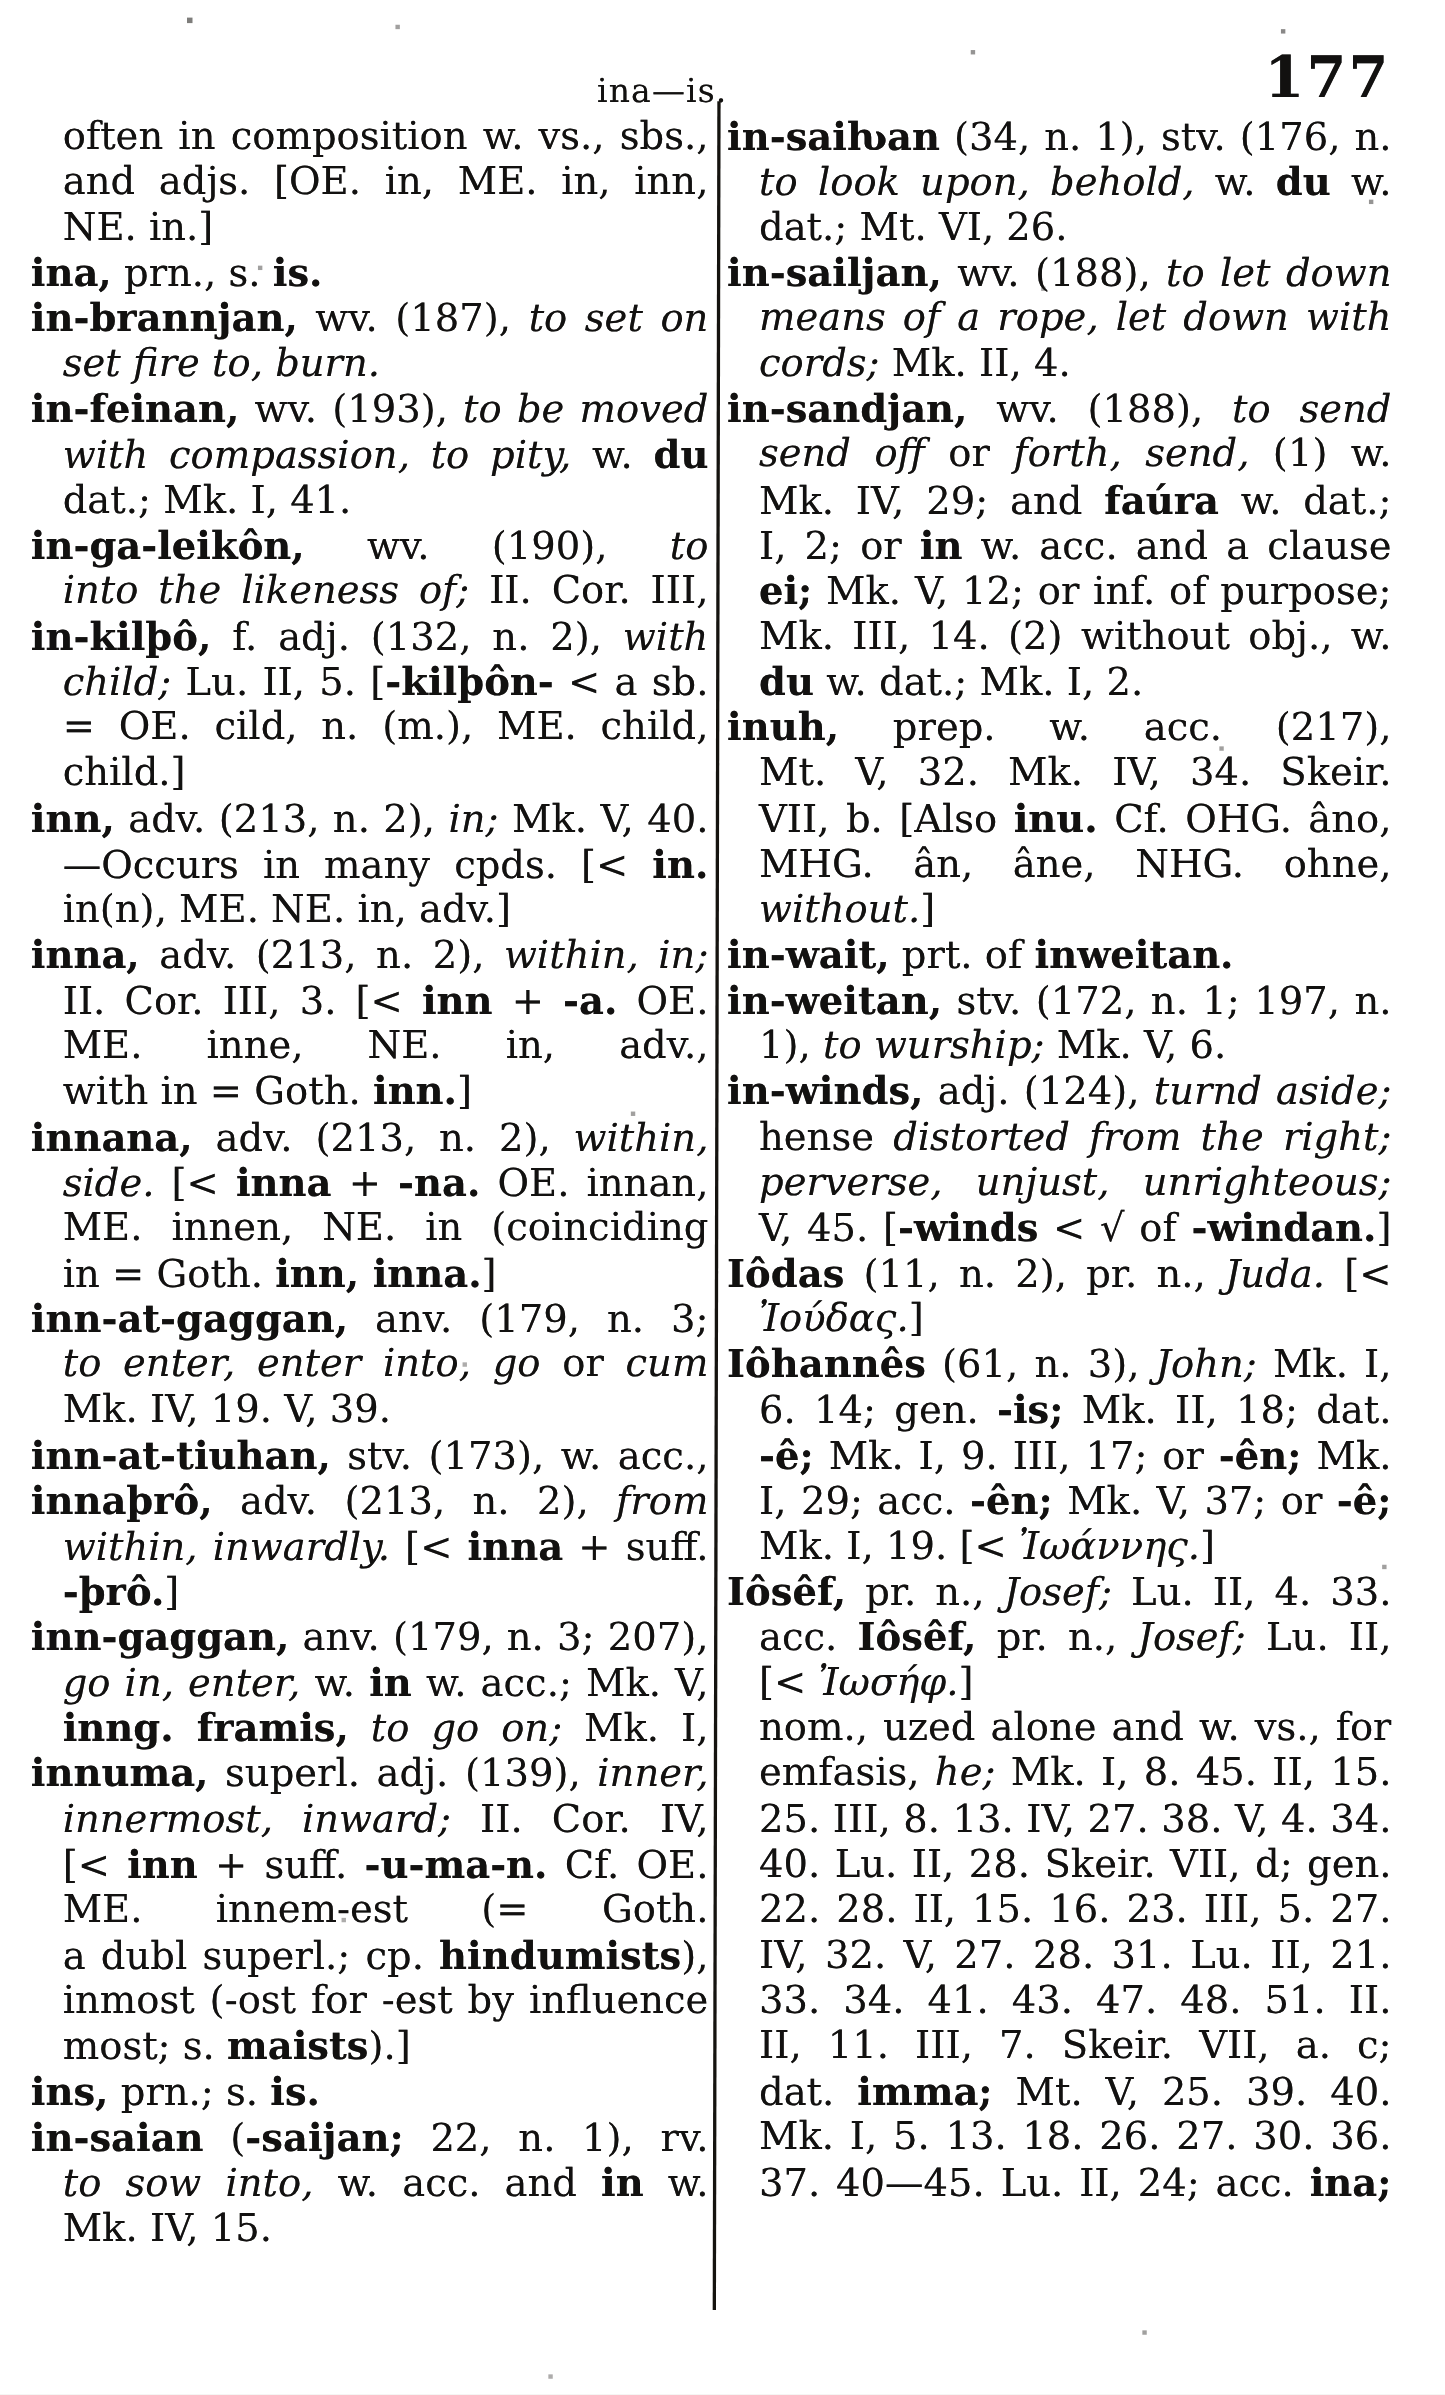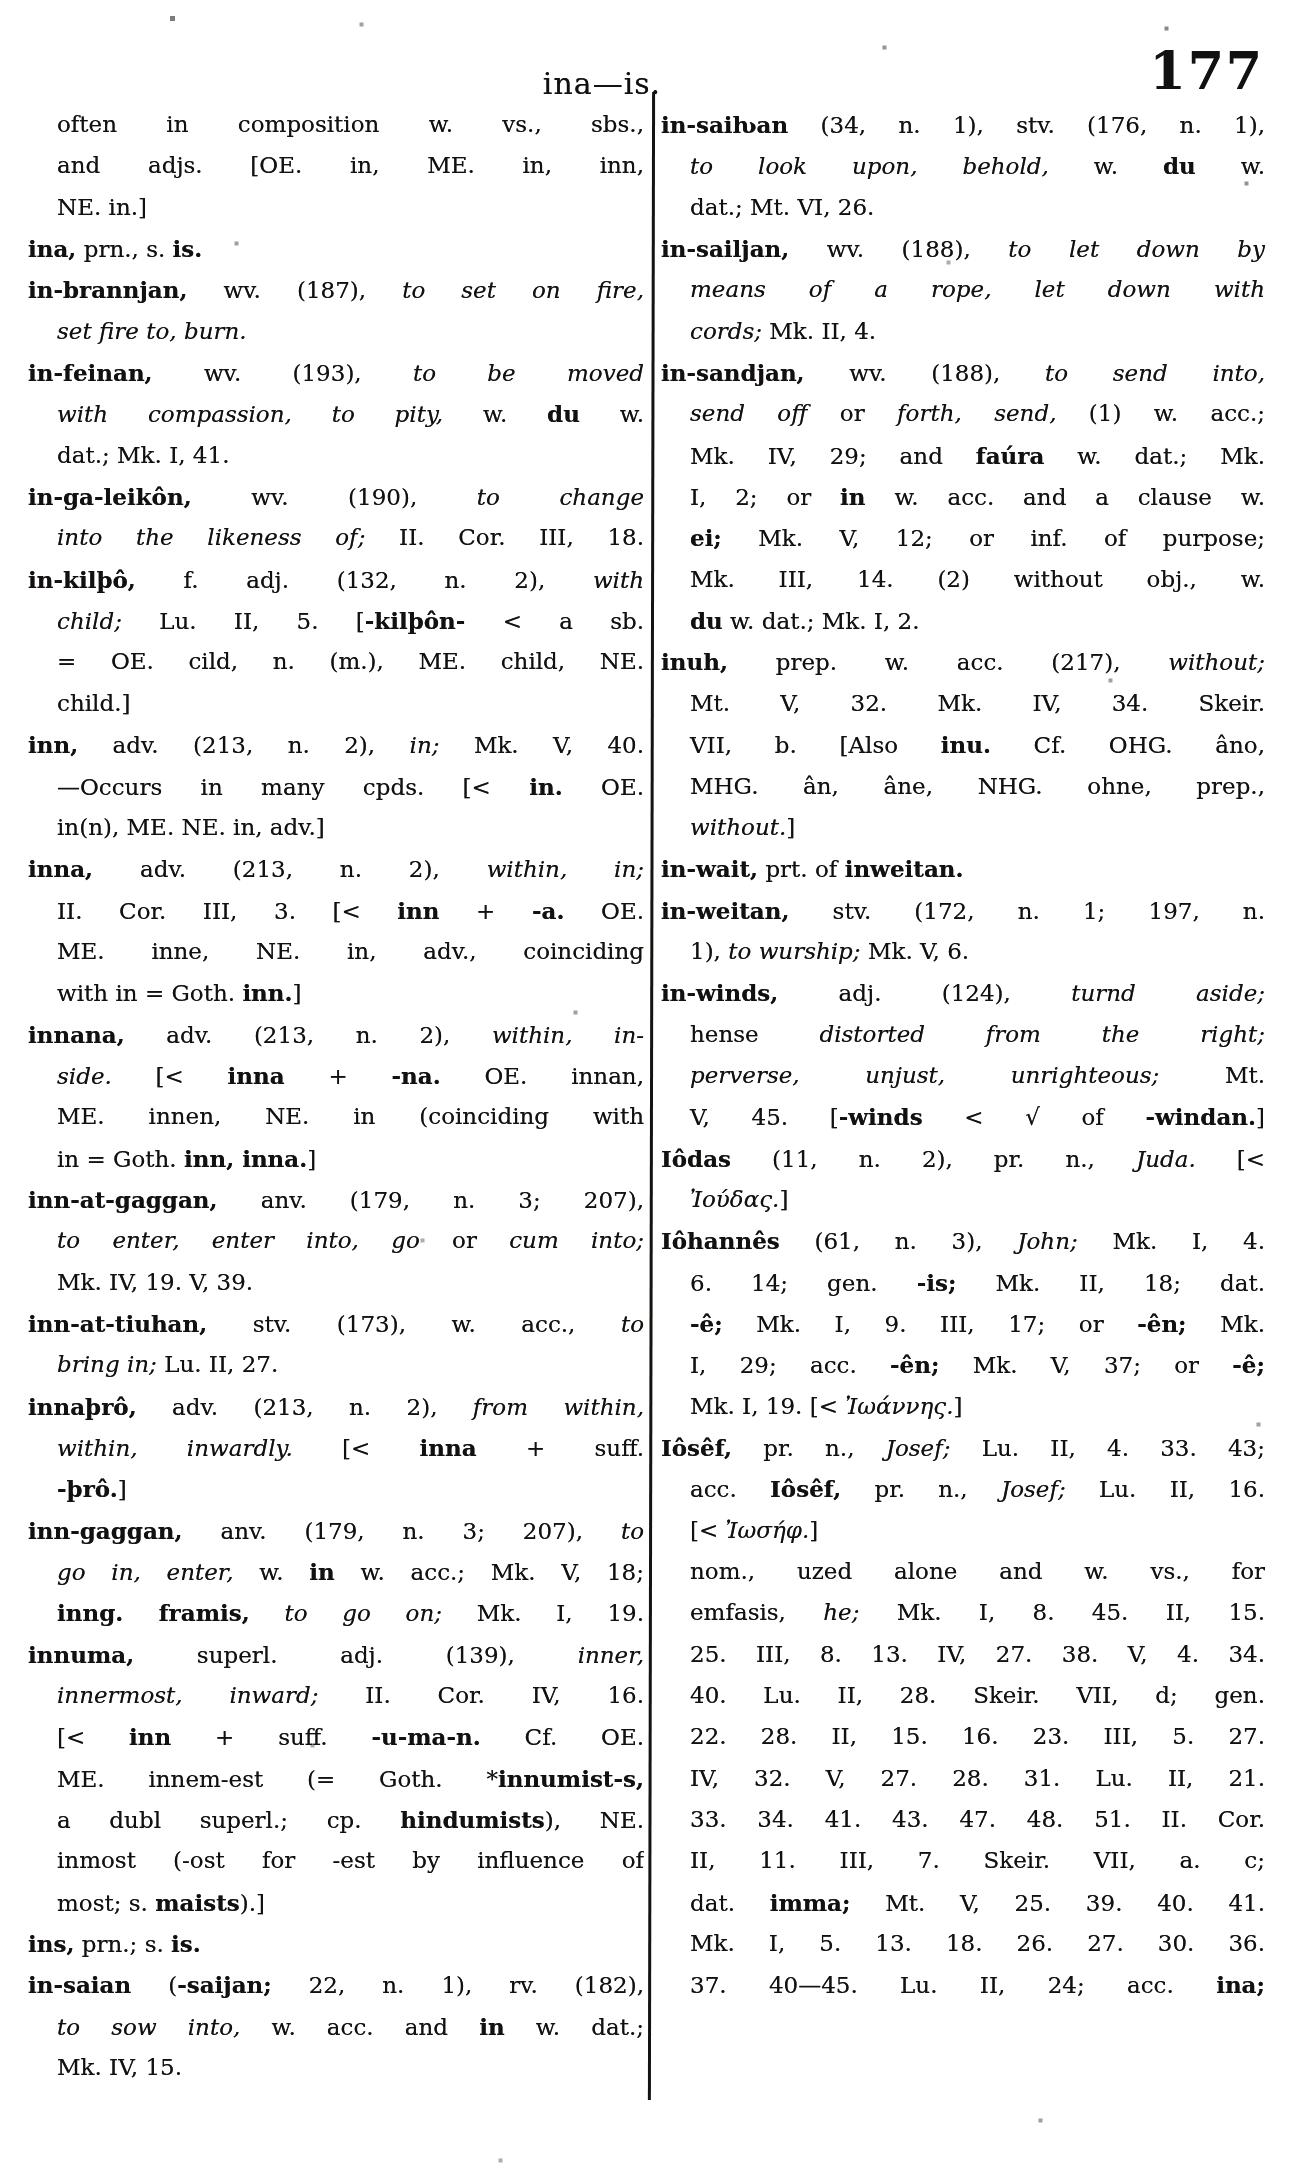--- a/index.html
+++ b/index.html
@@ -24,21 +24,21 @@
     font-size:52px;font-weight:bold;letter-spacing:2px;
   }
   
   .rule{
     position:absolute;left:650px;top:92px;
     width:2.5px;height:2008px;
     background:#15130f;
     transform:rotate(.12deg);
   }
   
-  .col{position:absolute;top:104px;font-size:23px;}
+  .col{position:absolute;top:104px;font-size:35px;}
   .col-left{left:28px;width:616px;}
   .col-right{left:661px;width:604px;}
   .ln{
     height:41.35px;line-height:41.35px;
     text-align:justify;text-align-last:justify;
     overflow:hidden;white-space:nowrap;
   }
   .ln{white-space:normal;}
   .ln.ind{padding-left:29px;}
   .ln.sh{text-align:center;text-align-last:left;}
@@ -96,21 +96,20 @@
       <div class="ln ind"><span>ME. inne, NE. in, adv., coinciding</span></div>
       <div class="ln ind sh"><span>with in = Goth. </span><span class="b">inn.</span><span>]</span></div>
       <div class="ln"><span class="b">innana,</span><span> adv. (213, n. 2), </span><span class="i">within, in-</span></div>
       <div class="ln ind"><span class="i">side.</span><span> [&lt; </span><span class="b">inna</span><span> + </span><span class="b">-na.</span><span> OE. innan,</span></div>
       <div class="ln ind"><span>ME. innen, NE. in (coinciding with</span></div>
       <div class="ln ind sh"><span>in = Goth. </span><span class="b">inn, inna.</span><span>]</span></div>
       <div class="ln"><span class="b">inn-at-gaggan,</span><span> anv. (179, n. 3; 207),</span></div>
       <div class="ln ind"><span class="i">to enter, enter into, go</span><span> or </span><span class="i">cum into;</span></div>
       <div class="ln ind sh"><span>Mk. IV, 19. V, 39.</span></div>
       <div class="ln"><span class="b">inn-at-tiuhan,</span><span> stv. (173), w. acc., </span><span class="i">to</span></div>
-      <div class="ln ind sh"><span class="i">bring in;</span><span> Lu. II, 27.</span></div>
       <div class="ln"><span class="b">innaþrô,</span><span> adv. (213, n. 2), </span><span class="i">from within,</span></div>
       <div class="ln ind"><span class="i">within, inwardly.</span><span> [&lt; </span><span class="b">inna</span><span> + suff.</span></div>
       <div class="ln ind sh"><span class="b">-þrô.</span><span>]</span></div>
       <div class="ln"><span class="b">inn-gaggan,</span><span> anv. (179, n. 3; 207), </span><span class="i">to</span></div>
       <div class="ln ind"><span class="i">go in, enter,</span><span> w. </span><span class="b">in</span><span> w. acc.; Mk. V, 18;</span></div>
       <div class="ln ind"><span class="b">inng. framis,</span><span> </span><span class="i">to go on;</span><span> Mk. I, 19.</span></div>
       <div class="ln"><span class="b">innuma,</span><span> superl. adj. (139), </span><span class="i">inner,</span></div>
       <div class="ln ind"><span class="i">innermost, inward;</span><span> II. Cor. IV, 16.</span></div>
       <div class="ln ind"><span>[&lt; </span><span class="b">inn</span><span> + suff. </span><span class="b">-u-ma-n.</span><span> Cf. OE.</span></div>
       <div class="ln ind"><span>ME. innem-est (= Goth. *</span><span class="b">innumist-s,</span></div>

